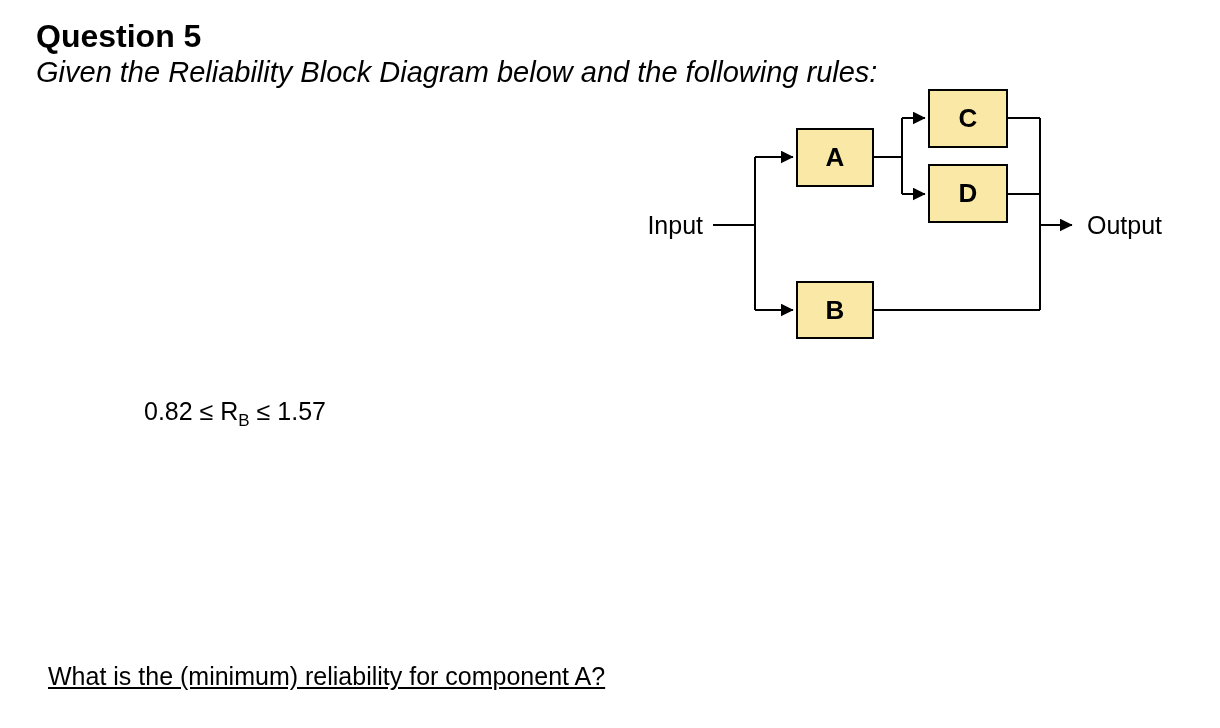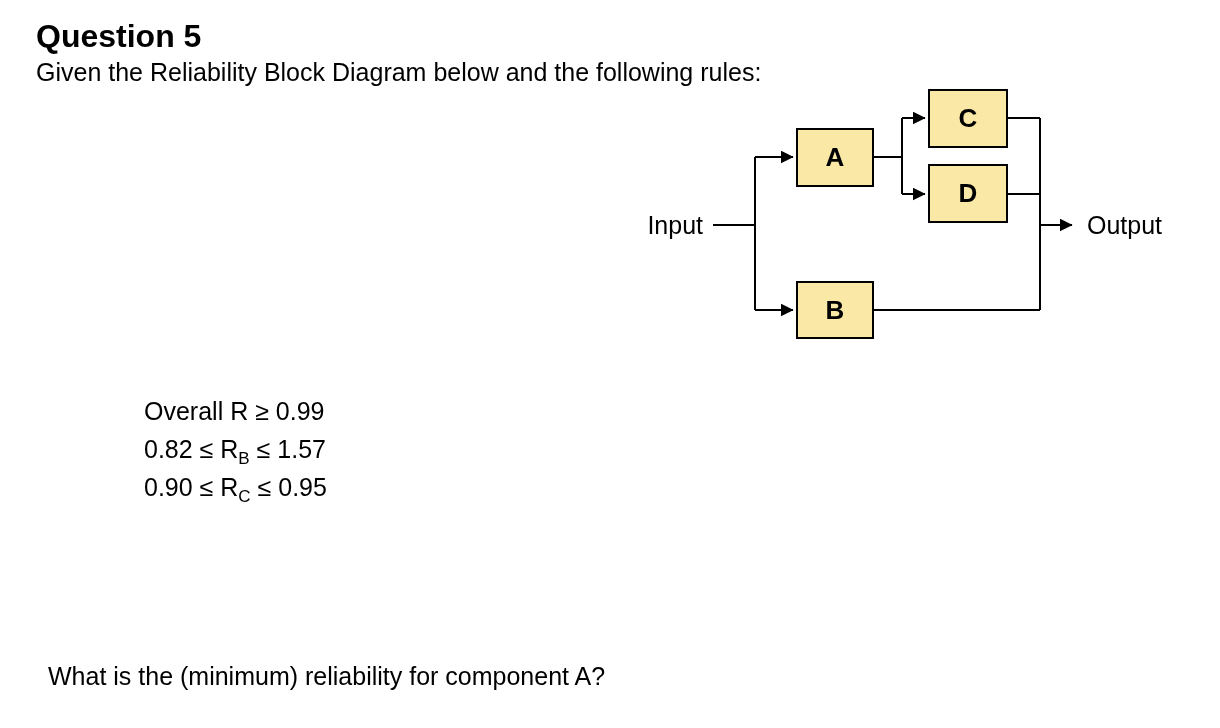--- a/index.html
+++ b/index.html
@@ -10,32 +10,32 @@
     font-family: "Liberation Sans", sans-serif;
     color: #000000;
     overflow: hidden;
   }
   .title {
     position: absolute; left: 36px; top: 21px;
     font-size: 32px; font-weight: bold; line-height: 30px;
   }
   .intro {
     position: absolute; left: 36px; top: 57px;
-    font-size: 25px; line-height: 30px;
+    font-size: 29px; line-height: 30px; font-style: italic;
   }
   .rules {
     position: absolute; left: 144px; top: 392px;
     font-size: 25px; line-height: 38px;
   }
   .rules sub {
     font-size: 17px; line-height: 0;
   }
   .question {
     position: absolute; left: 48px; top: 661px;
-    font-size: 25px; line-height: 30px;
+    font-size: 25px; line-height: 30px; text-decoration: underline;
   }
   .diagram-svg {
     position: absolute; left: 630px; top: 80px;
     width: 550px; height: 280px;
   }
   .diagram-svg text {
     font-family: "Liberation Sans", sans-serif;
   }
   .conn { stroke: #000000; stroke-width: 2; fill: none; }
   .node-rect { stroke: #000000; stroke-width: 2; }
@@ -81,18 +81,16 @@
     <text class="node-label" x="835" y="319">B</text>
     <text class="node-label" x="968" y="127">C</text>
     <text class="node-label" x="968" y="202">D</text>
   </g>
 
   <text class="io-label" x="703" y="234" text-anchor="end">Input</text>
   <text class="io-label" x="1087" y="234" text-anchor="start">Output</text>
 </svg>
 
 <div class="rules">
-  <div class="rule"><span>Overall R ≥ 0.99</span><sub></sub><span></span></div>
   <div class="rule"><span>0.82 ≤ R</span><sub>B</sub><span> ≤ 1.57</span></div>
-  <div class="rule"><span>0.90 ≤ R</span><sub>C</sub><span> ≤ 0.95</span></div>
 </div>
 
 <div class="question">What is the (minimum) reliability for component A?</div>
 
 </body></html>

